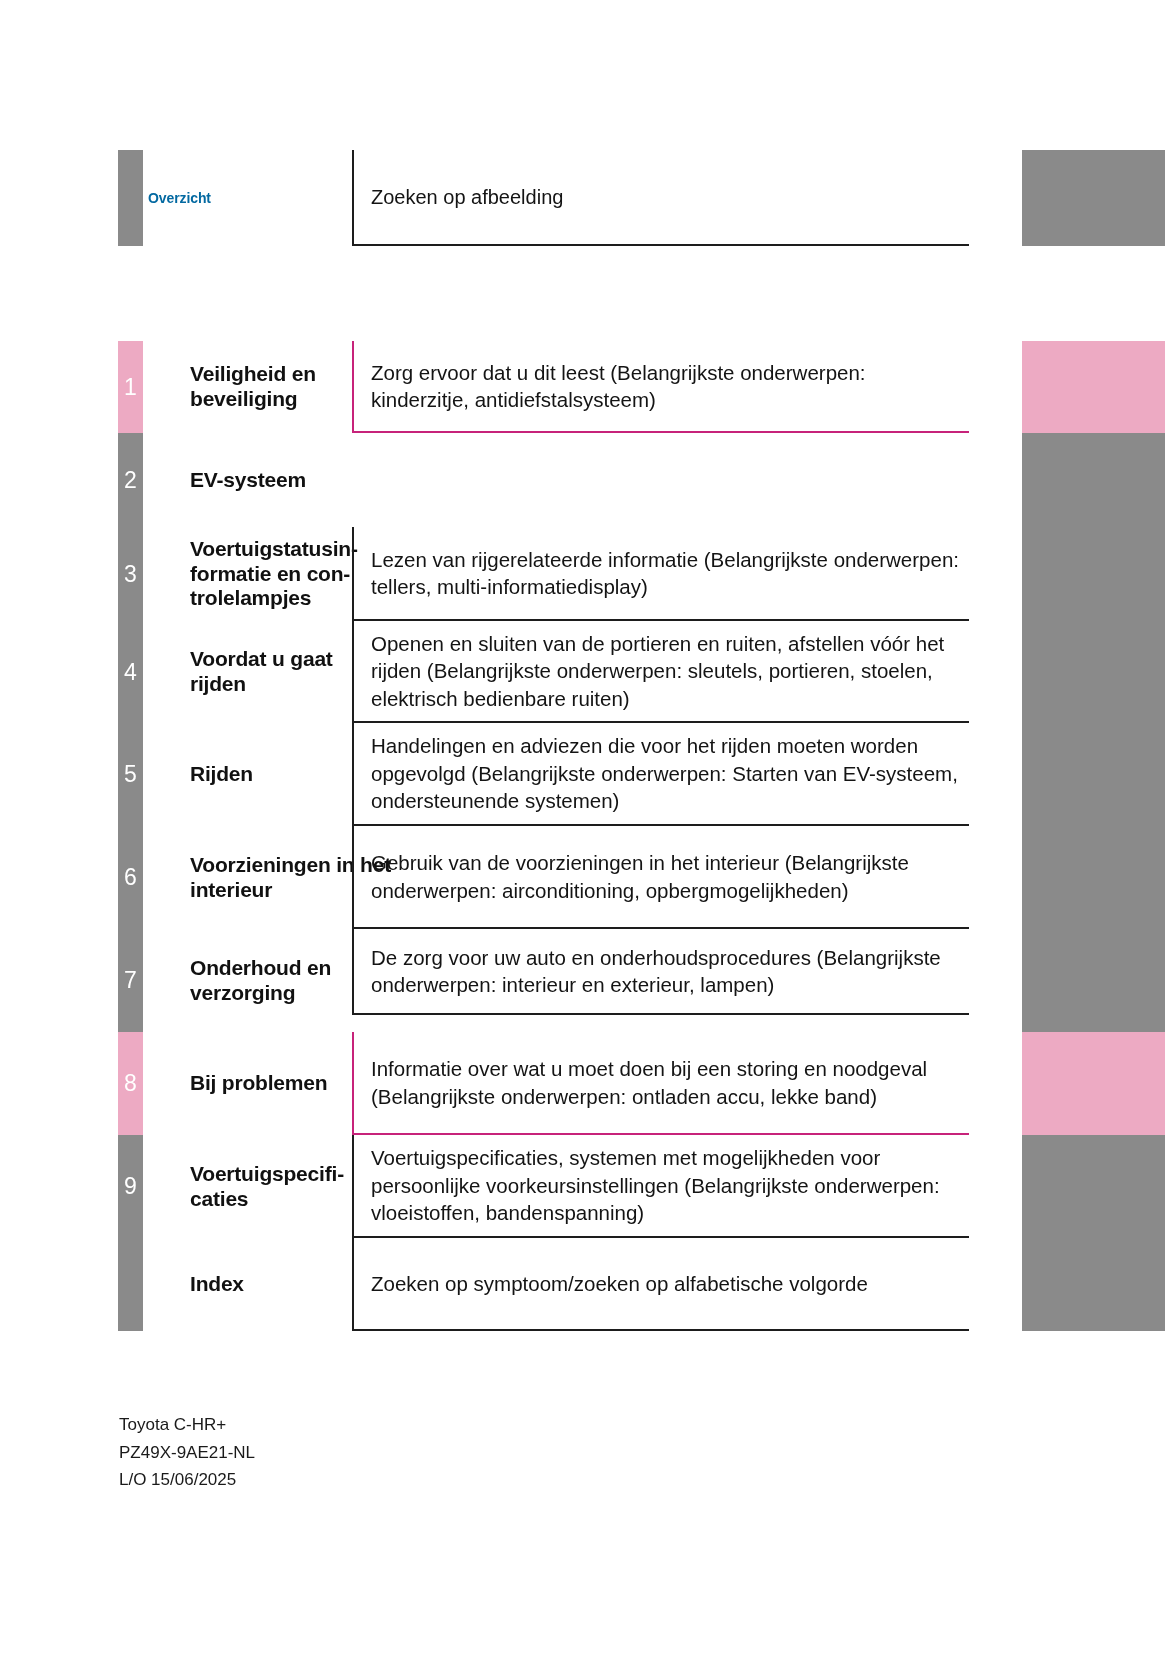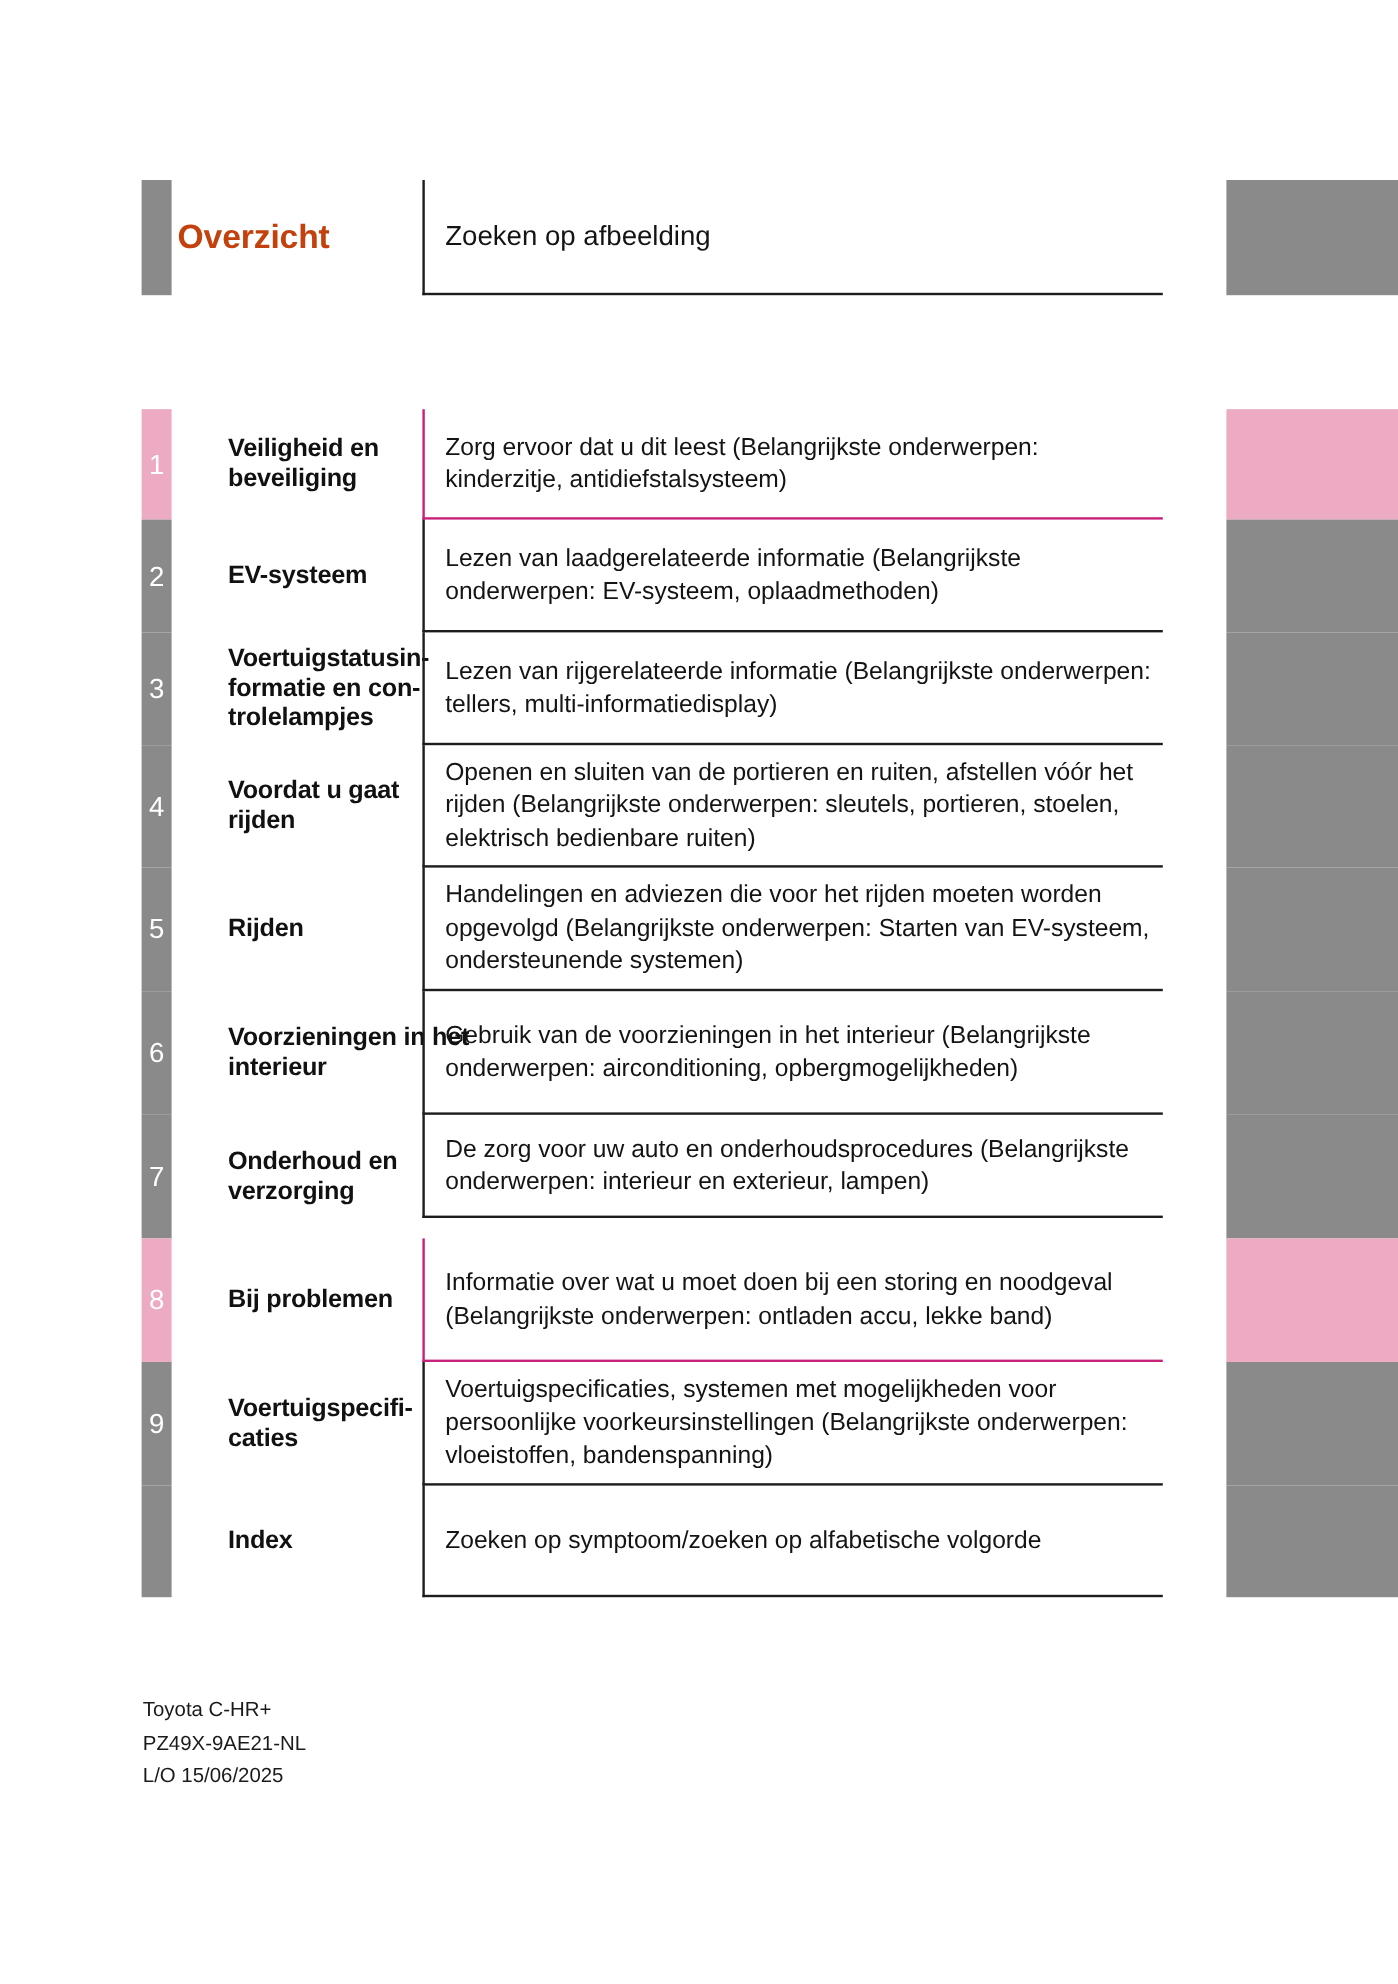--- a/index.html
+++ b/index.html
@@ -38,40 +38,40 @@
     background: #8a8a8a;
   }
   .ov-title {
     position: absolute;
     left: 148px;
     top: 0;
     width: 210px;
     height: 96px;
     display: flex;
     align-items: center;
-    font-size: 28px;
+    font-size: 14px;
     font-weight: bold;
-    color: #c2410c;
+    color: #0369a1;
     letter-spacing: -0.1px;
   }
   .ov-box {
     position: absolute;
     left: 352px;
     top: 0;
     width: 617px;
     height: 96px;
     border-left: 2px solid #1d1d1d;
     border-bottom: 2px solid #1d1d1d;
     box-sizing: border-box;
     display: flex;
     align-items: center;
   }
   .ov-box span {
     padding-left: 17px;
-    font-size: 23px;
+    font-size: 20px;
     color: #141414;
     line-height: 1.35;
   }
   .ov-thumb {
     position: absolute;
     left: 1022px;
     top: 0;
     width: 143px;
     height: 96px;
     background: #8a8a8a;
@@ -191,23 +191,20 @@
         <div class="chap-tab" style="height: 92px;">1</div>
         <div class="chap-title" style="height: 92px;">Veiligheid en beveiliging</div>
         <div class="chap-box" style="height: 92px;">
           <span>Zorg ervoor dat u dit leest (Belangrijkste onderwerpen: kinderzitje, antidiefstalsysteem)</span>
         </div>
         <div class="chap-thumb" style="height: 92px;"></div>
       </div>
       <div class="chap-row" style="position: absolute; left: 0px; top: 92px; width: 1165px; height: 94px;">
         <div class="chap-tab" style="height: 94px;">2</div>
         <div class="chap-title" style="height: 94px;">EV-<wbr>systeem</div>
-        <div class="chap-box" style="height: 94px;">
-          <span>Lezen van laadgerelateerde informatie (Belangrijkste onderwerpen: EV-systeem, oplaadmethoden)</span>
-        </div>
         <div class="chap-thumb" style="height: 94px;"></div>
       </div>
       <div class="chap-row" style="position: absolute; left: 0px; top: 186px; width: 1165px; height: 94px;">
         <div class="chap-tab" style="height: 94px;">3</div>
         <div class="chap-title" style="height: 94px;">Voertuigstatusin-<wbr>formatie en con-<wbr>trolelampjes</div>
         <div class="chap-box" style="height: 94px;">
           <span>Lezen van rijgerelateerde informatie (Belangrijkste onderwerpen: tellers, multi-informatiedisplay)</span>
         </div>
         <div class="chap-thumb" style="height: 94px;"></div>
       </div>

